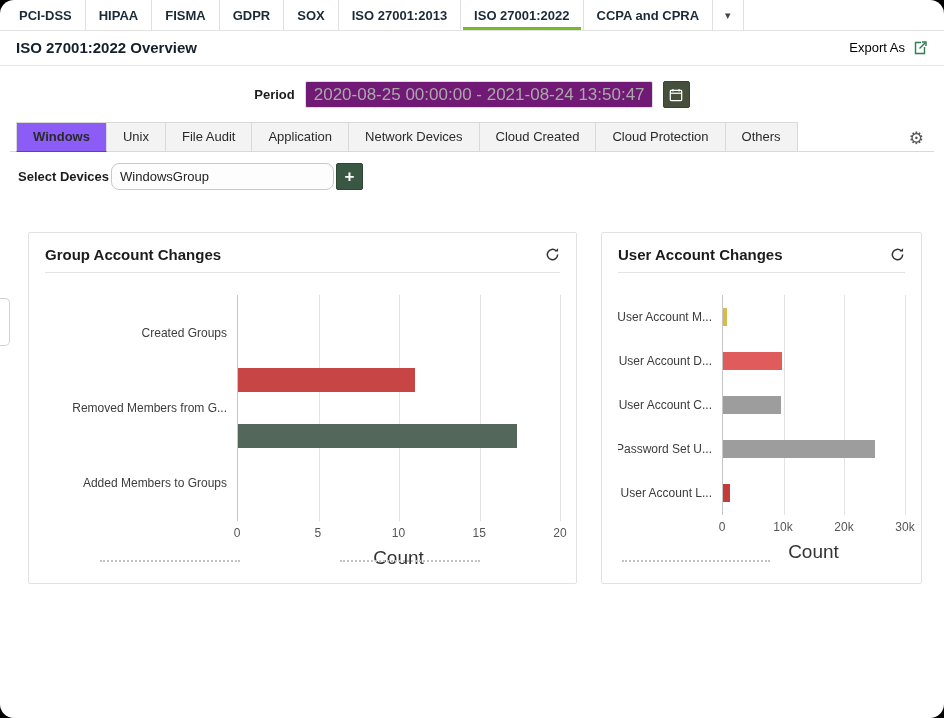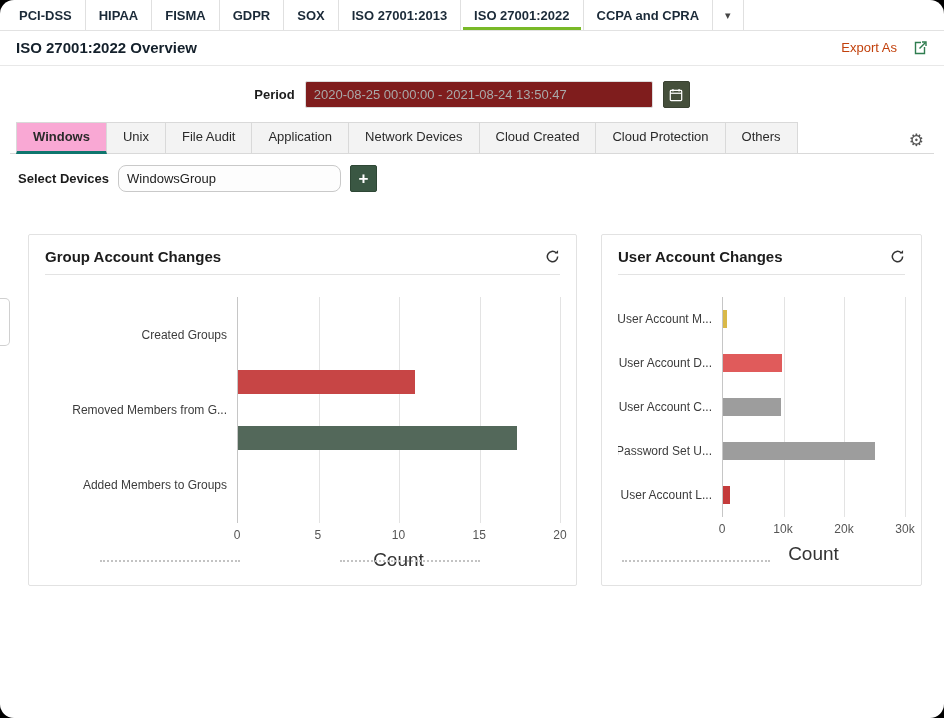--- a/index.html
+++ b/index.html
@@ -8,38 +8,38 @@
 
   
   #top-nav{display:flex;align-items:stretch;height:30px;border-bottom:1px solid #e2e2e2;padding-left:6px;}
   .nav-tab{position:relative;display:flex;align-items:center;padding:0 13px;font-size:13px;font-weight:700;color:#1b2a38;border-right:1px solid #e0e0e0;cursor:pointer;white-space:nowrap;}
   .nav-tab.caret{padding:0 12px;color:#444;font-size:11px;}
   .nav-tab.active::after{content:"";position:absolute;left:2px;right:2px;bottom:0;height:3px;background:#79b928;}
 
   
   .header-row{display:flex;justify-content:space-between;align-items:center;padding:8px 16px 9px;border-bottom:1px solid #e8e8e8;}
   .page-title{margin:0;font-size:15px;font-weight:700;color:#14202b;}
-  .export{display:flex;align-items:center;gap:15px;font-size:13px;color:#c2410c;cursor:pointer;}
+  .export{display:flex;align-items:center;gap:7px;font-size:13px;color:#000000;cursor:pointer;}
 
   
   .period-row{display:flex;justify-content:center;align-items:center;gap:10px;padding:15px 16px 10px;}
   .period-label{font-size:13px;font-weight:700;color:#1c1c1c;}
-  .period-input{width:330px;height:25px;background:#7f1d1d;border:1px solid #dcdcdc;color:#a9a9a9;font-size:13px;padding:0 8px;border-radius:2px;font-family:inherit;}
+  .period-input{width:330px;height:25px;background:#701a75;border:1px solid #dcdcdc;color:#a9a9a9;font-size:17px;padding:0 8px;border-radius:2px;font-family:inherit;}
   .cal-btn{width:27px;height:27px;background:#454f3b;border:1px solid #3a4232;border-radius:2px;display:flex;align-items:center;justify-content:center;cursor:pointer;padding:0;}
 
   
   .device-tabs-row{display:flex;align-items:flex-end;border-bottom:1px solid #d9d9d9;margin:4px 10px 0;padding:0 6px;}
   #device-tabs{display:flex;flex:1;margin-bottom:-1px;}
   .dtab{padding:0 16px;line-height:28px;font-size:13px;color:#2a2a2a;background:#f3f3f3;border:1px solid #d9d9d9;border-left:none;cursor:pointer;white-space:nowrap;}
   .dtab:first-child{border-left:1px solid #d9d9d9;}
-  .dtab.active{background:#f9a8d4;font-weight:700;border-bottom:3px solid #0f766e;}
+  .dtab.active{background:#8b5cf6;font-weight:700;border-bottom:1px solid #0f766e;}
   .gear{font-size:17px;color:#555;margin:0 4px 4px 8px;cursor:pointer;line-height:1;}
 
   
-  .select-devices-row{display:flex;align-items:center;gap:9px;margin:11px 18px 8px;}
+  .select-devices-row{display:flex;align-items:center;gap:2px;margin:11px 18px 8px;}
   .sd-label{font-size:13px;font-weight:700;color:#1c1c1c;}
   .sd-input{width:205px;height:25px;border:1px solid #c9c9c9;border-radius:8px;font-size:13px;color:#222;padding:0 8px;font-family:inherit;background:#fdfdfd;}
   .add-btn{width:27px;height:27px;background:#3a5743;border:1px solid #2e4735;border-radius:2px;color:#fff;font-size:17px;font-weight:700;line-height:1;cursor:pointer;display:flex;align-items:center;justify-content:center;padding:0;}
 
   
   .cards{display:flex;gap:24px;align-items:flex-start;margin-top:38px;padding:4px 22px 0 28px;}
   .chart-card{box-sizing:border-box;background:#fff;border:1px solid #e2e2e2;border-radius:2px;padding:0 16px 12px;height:352px;}
   .card-wide{width:549px;}
   .card-narrow{width:321px;}
   .card-head{display:flex;justify-content:space-between;align-items:center;padding:13px 0 9px;border-bottom:1px solid #e3e3e3;}

